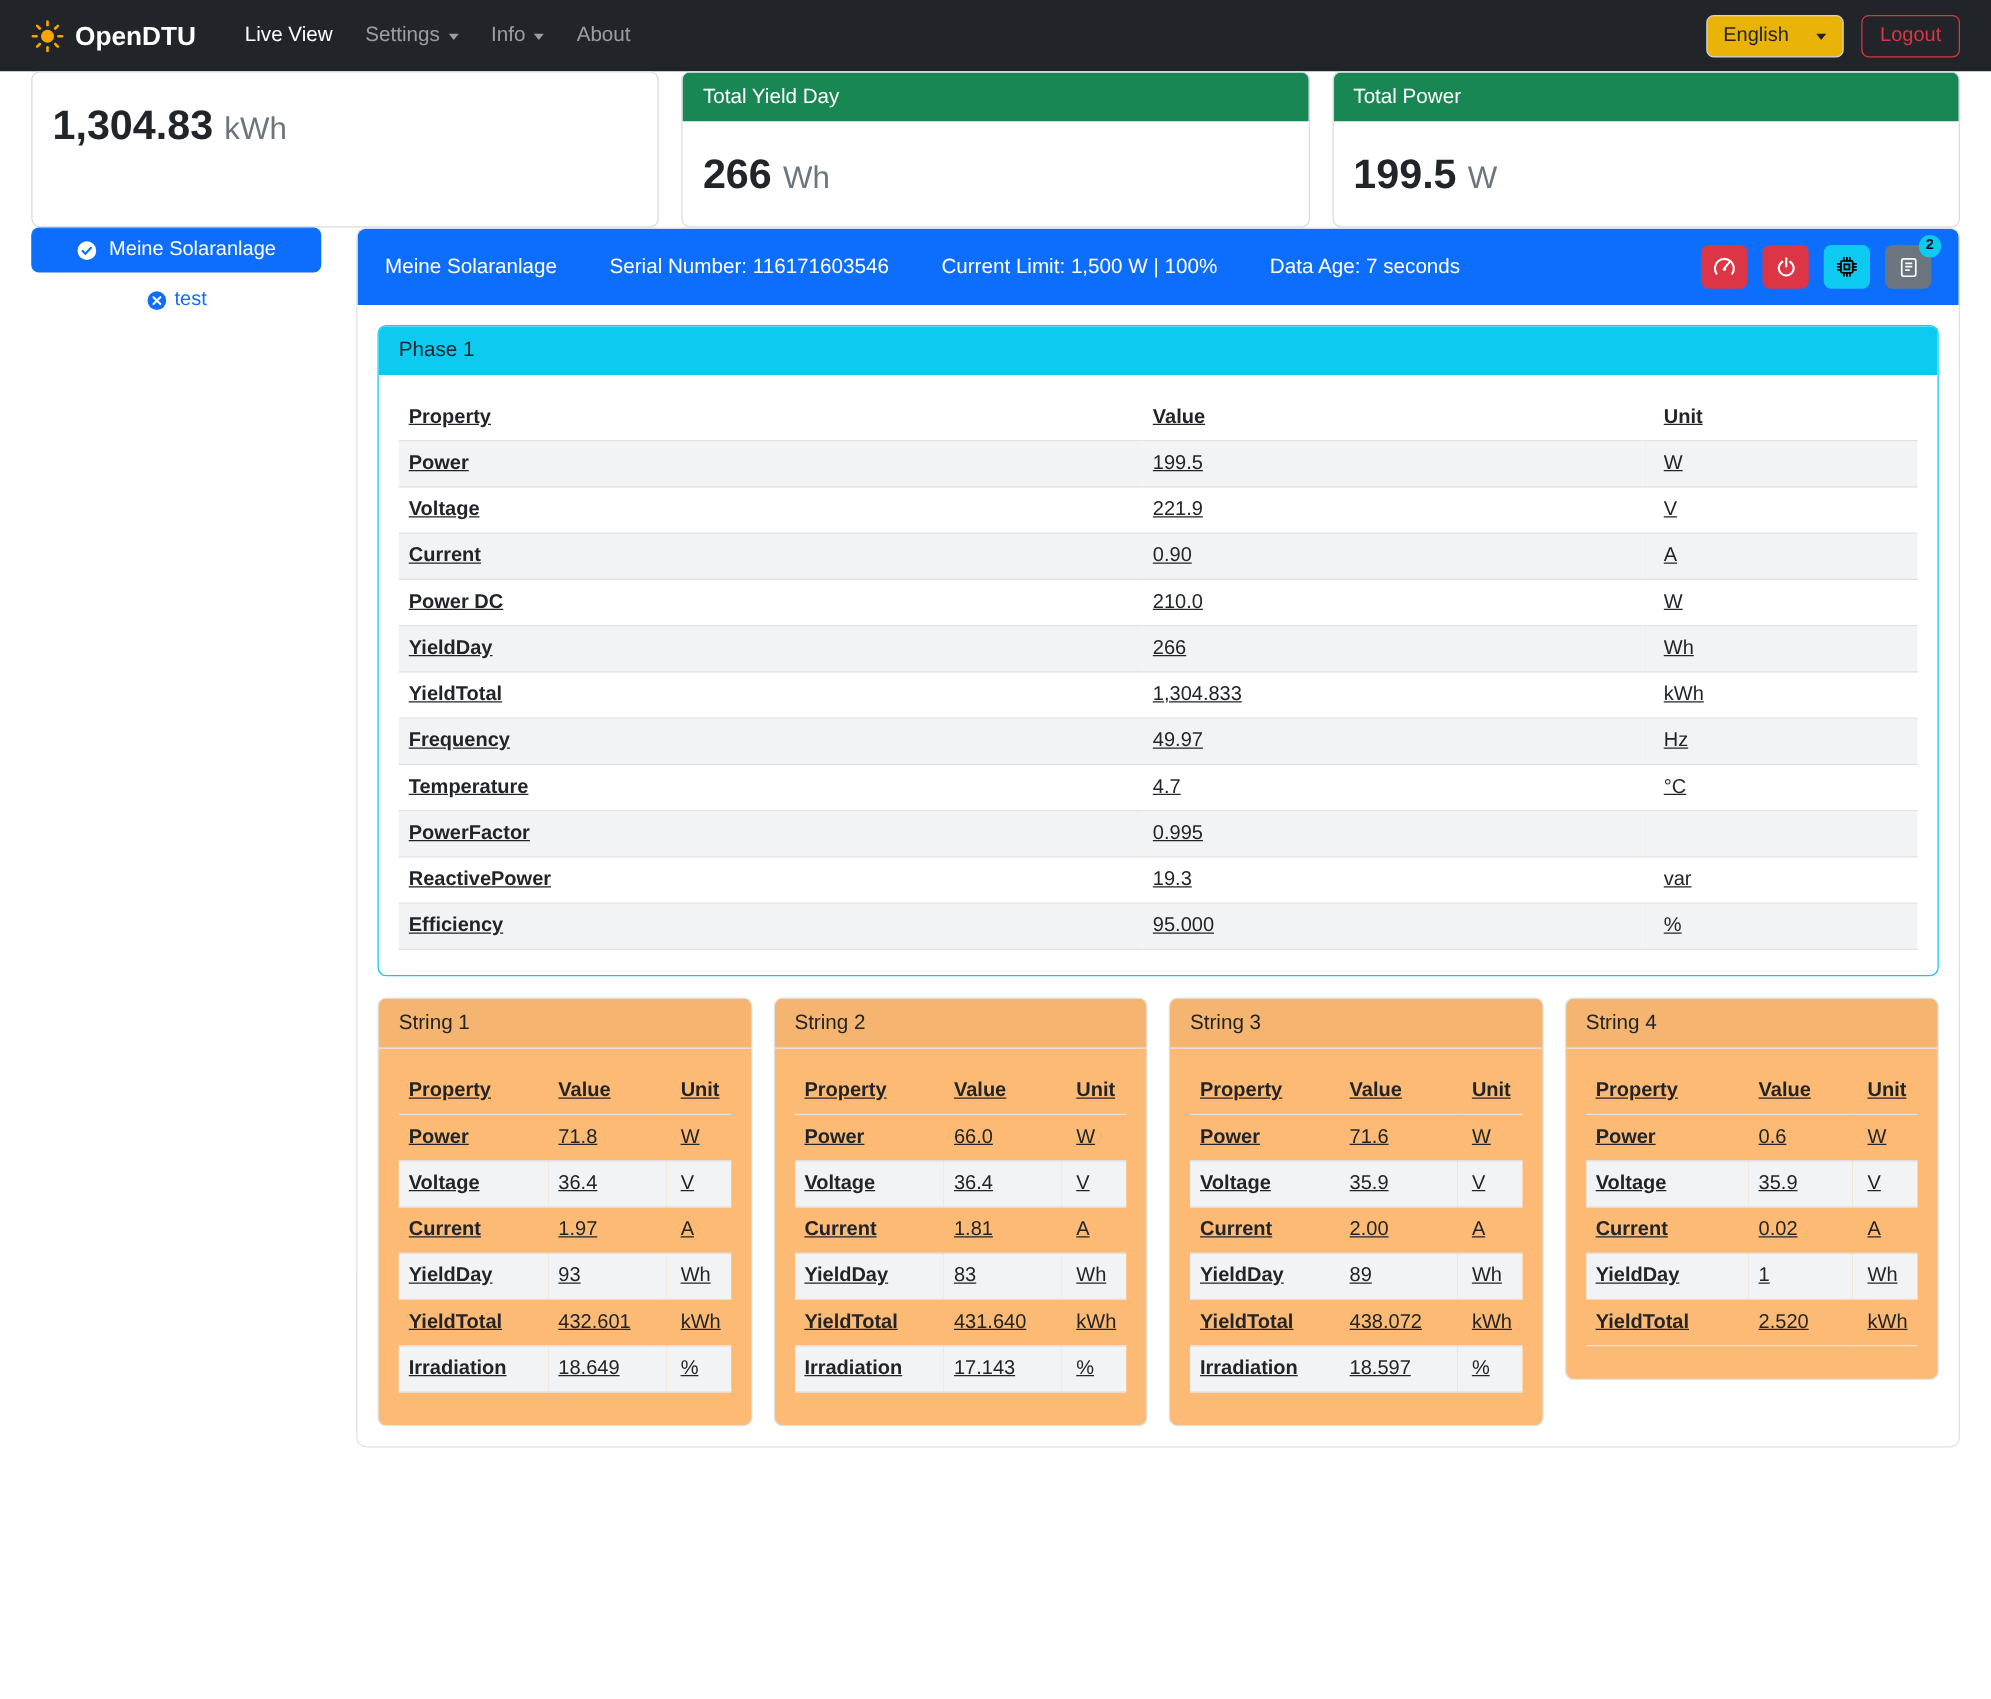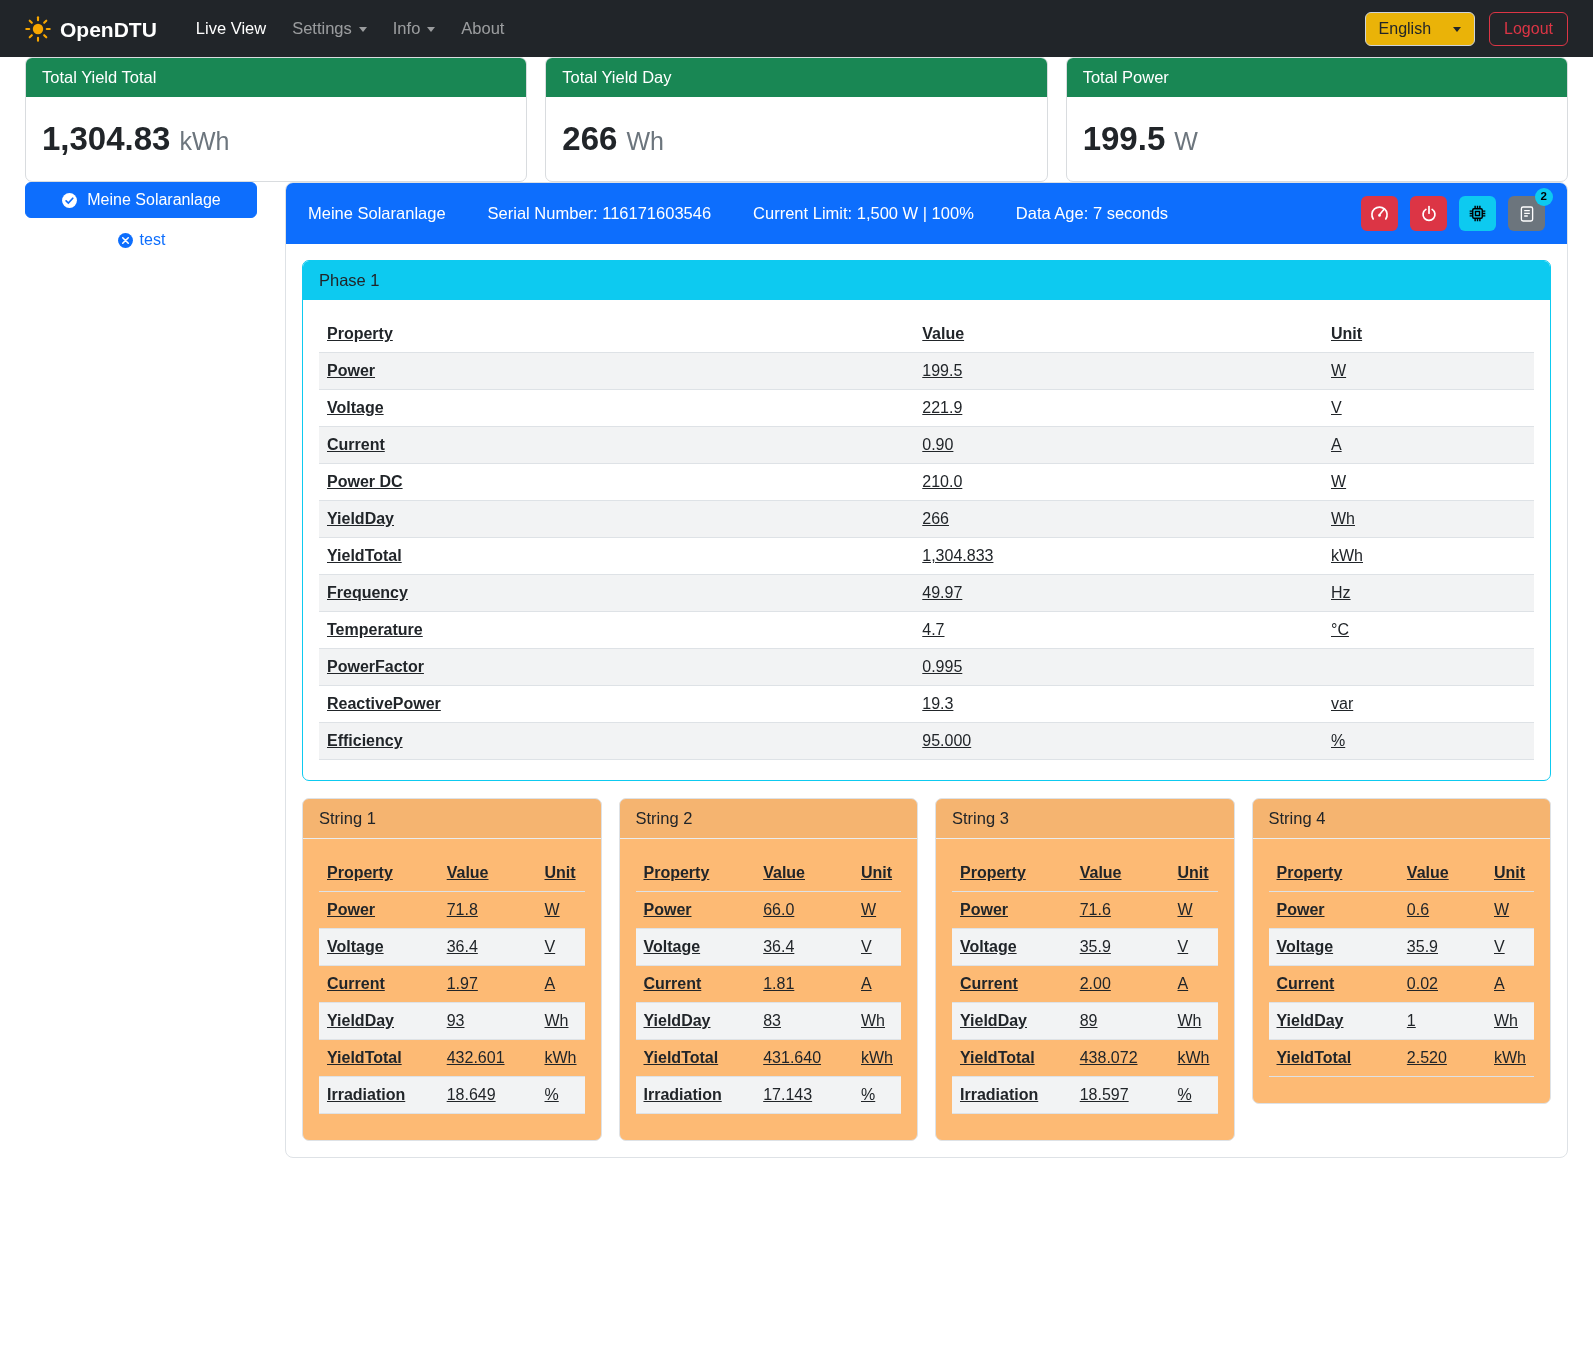--- a/index.html
+++ b/index.html
@@ -196,21 +196,20 @@
     </div>
     <button class="logout-btn">Logout</button>
   </div>
 </nav>
 
 <div class="container">
 
 
   <div class="summary-row">
     <div class="summary-card">
-      <div class="head">Total Yield Total</div>
       <div class="body">
         <span class="summary-value">1,304.83</span><span class="summary-unit">kWh</span>
       </div>
     </div>
     <div class="summary-card">
       <div class="head">Total Yield Day</div>
       <div class="body">
         <span class="summary-value">266</span><span class="summary-unit">Wh</span>
       </div>
     </div>

